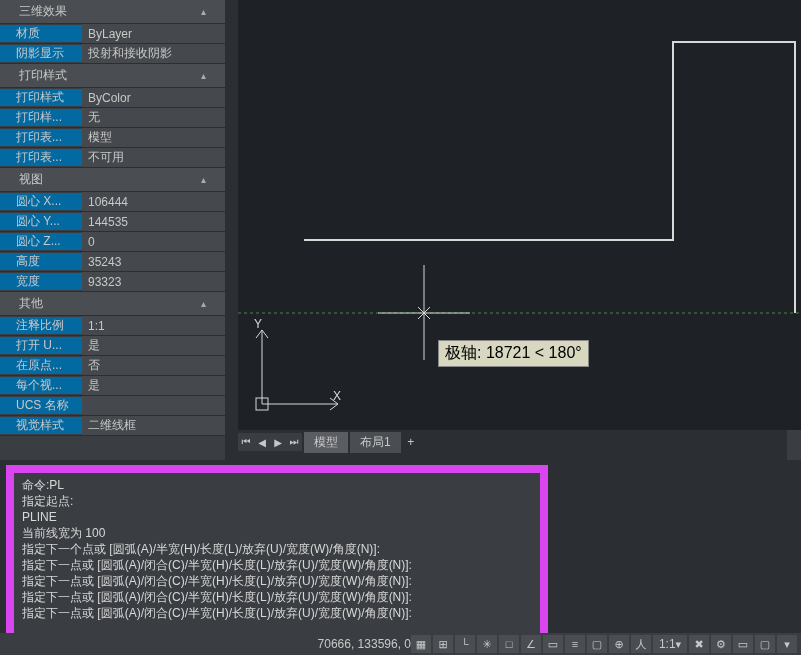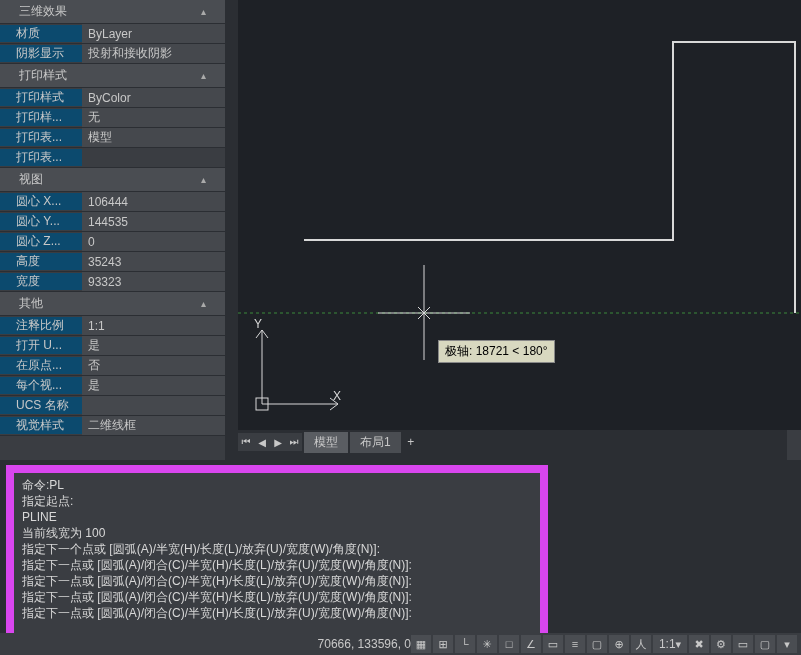--- a/index.html
+++ b/index.html
@@ -1,37 +1,37 @@
 <!DOCTYPE html>
 <html><head>
 <meta charset="utf-8">
 <style>
 *{box-sizing:border-box;margin:0;padding:0;font-family:"Microsoft YaHei",sans-serif;font-size:12px;color:#c8c8c8}
 body{background:#2b2e33;width:801px;height:655px;overflow:hidden;position:relative}
 .panel{background:#3a3d42;width:225px;position:absolute;left:0;top:0;height:460px;overflow:hidden}
 .section-hdr{background:#4a4d52;padding:3px 19px;display:flex;justify-content:space-between;align-items:center;cursor:pointer;border-bottom:1px solid #2b2e33}
 .section-hdr .arrow{font-size:10px;color:#aaa}
 .row{display:flex;border-bottom:1px solid #2b2e33;height:20px;align-items:center}
-.row .lbl{width:82px;padding-left:16px;color:#c8c8c8;background:#0c4a6e}
+.row .lbl{width:82px;padding-left:16px;color:#c8c8c8;background:#0369a1}
 .row .val{flex:1;padding-left:6px;background:#45484d;height:100%;display:flex;align-items:center}
 .canvas{position:absolute;left:238px;top:0;right:0;height:430px;background:#1e2126}
 .canvas svg{width:100%;height:100%}
 .tabs{position:absolute;left:238px;top:430px;height:24px;display:flex;align-items:center;gap:2px;background:#2b2e33}
 .tabs .nav{display:flex;background:#3a3d42}
 .tabs .nav span{width:16px;height:18px;display:flex;align-items:center;justify-content:center;cursor:pointer;font-size:10px}
 .tabs .tab{padding:2px 10px;background:#4a4d52;cursor:pointer}
 .tabs .tab.active{background:#5a5d62}
 .tabs .plus{width:16px;text-align:center;cursor:pointer}
 .cmdbox{position:absolute;left:6px;top:465px;width:542px;height:193px;border:8px solid #d946ef;background:#3a3d42;padding:4px 8px;overflow:hidden;line-height:16px}
 .cmdbox div{white-space:nowrap;font-size:12px;color:#d8d8d8}
 .status{position:absolute;left:0;bottom:0;right:0;height:22px;background:#3a3d42;display:flex;align-items:center;justify-content:flex-end;padding:0 4px}
 .status .left{color:#c8c8c8}
 .status .right{display:flex;gap:2px;align-items:center}
 .status .btn{width:20px;height:18px;background:#4a4d52;display:flex;align-items:center;justify-content:center;font-size:11px;cursor:pointer}
-.tooltip{position:absolute;background:#d8d8c0;color:#000;padding:2px 6px;border:1px solid #888;font-size:12px}
+.tooltip{position:absolute;background:#d8d8c0;color:#000;padding:2px 6px;border:1px solid #888;font-size:16px}
 .scroll{position:absolute;right:0;top:0;width:14px;height:460px;background:#3a3d42}
 .scroll .thumb{width:10px;height:80px;background:#5a5d62;margin:2px auto}
 </style>
 </head>
 <body>
 
 <div class="panel">
   <div id="sections">
       <div class="section-hdr">
         <span>三维效果</span>
@@ -56,20 +56,21 @@
       <div class="row">
         <div class="lbl">打印样...</div>
         <div class="val">无</div>
       </div>
       <div class="row">
         <div class="lbl">打印表...</div>
         <div class="val">模型</div>
       </div>
       <div class="row">
         <div class="lbl">打印表...</div>
+        <div class="val">不可用</div>
       </div>
       <div class="section-hdr">
         <span>视图</span>
         <span class="arrow">▴</span>
       </div>
       <div class="row">
         <div class="lbl">圆心 X...</div>
         <div class="val">106444</div>
       </div>
       <div class="row">

